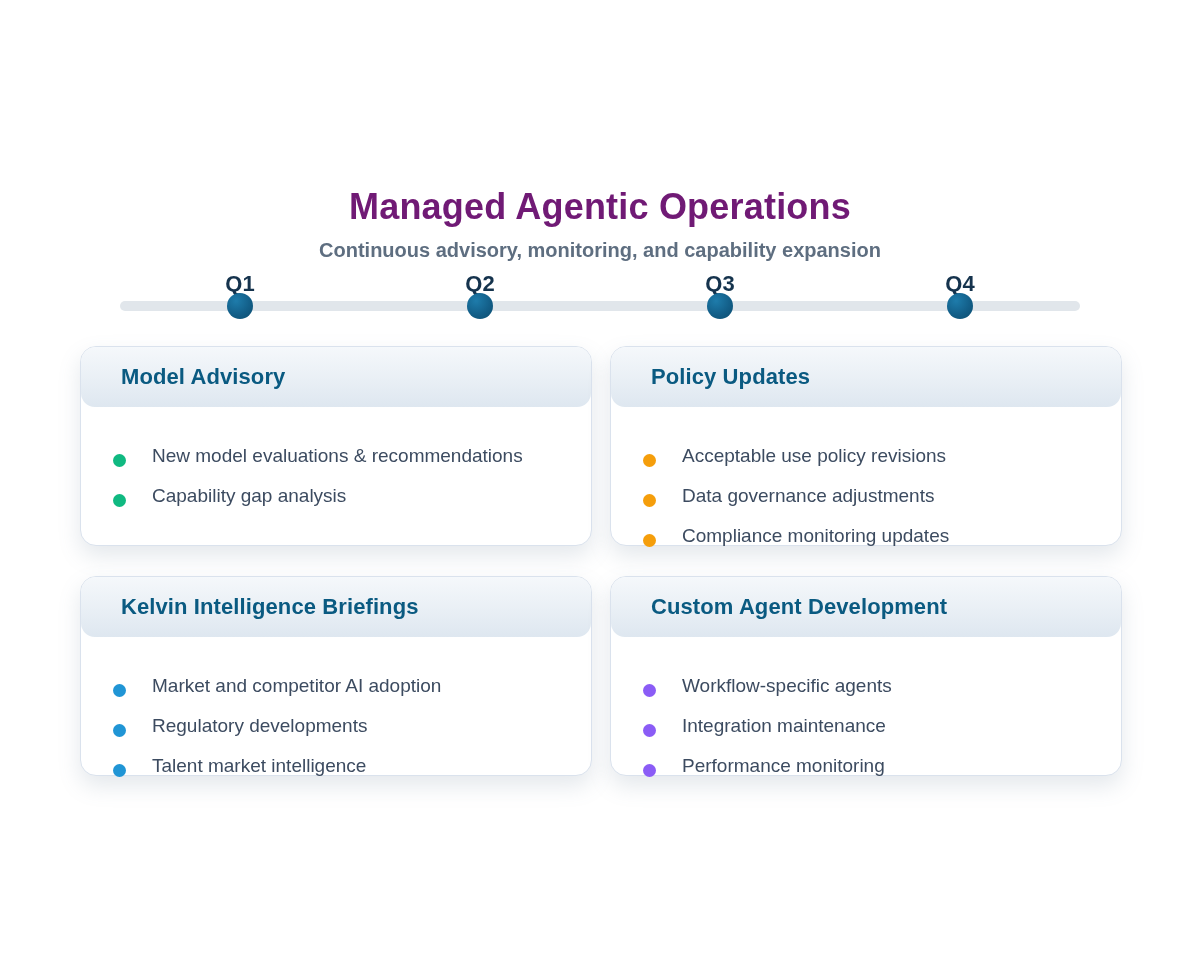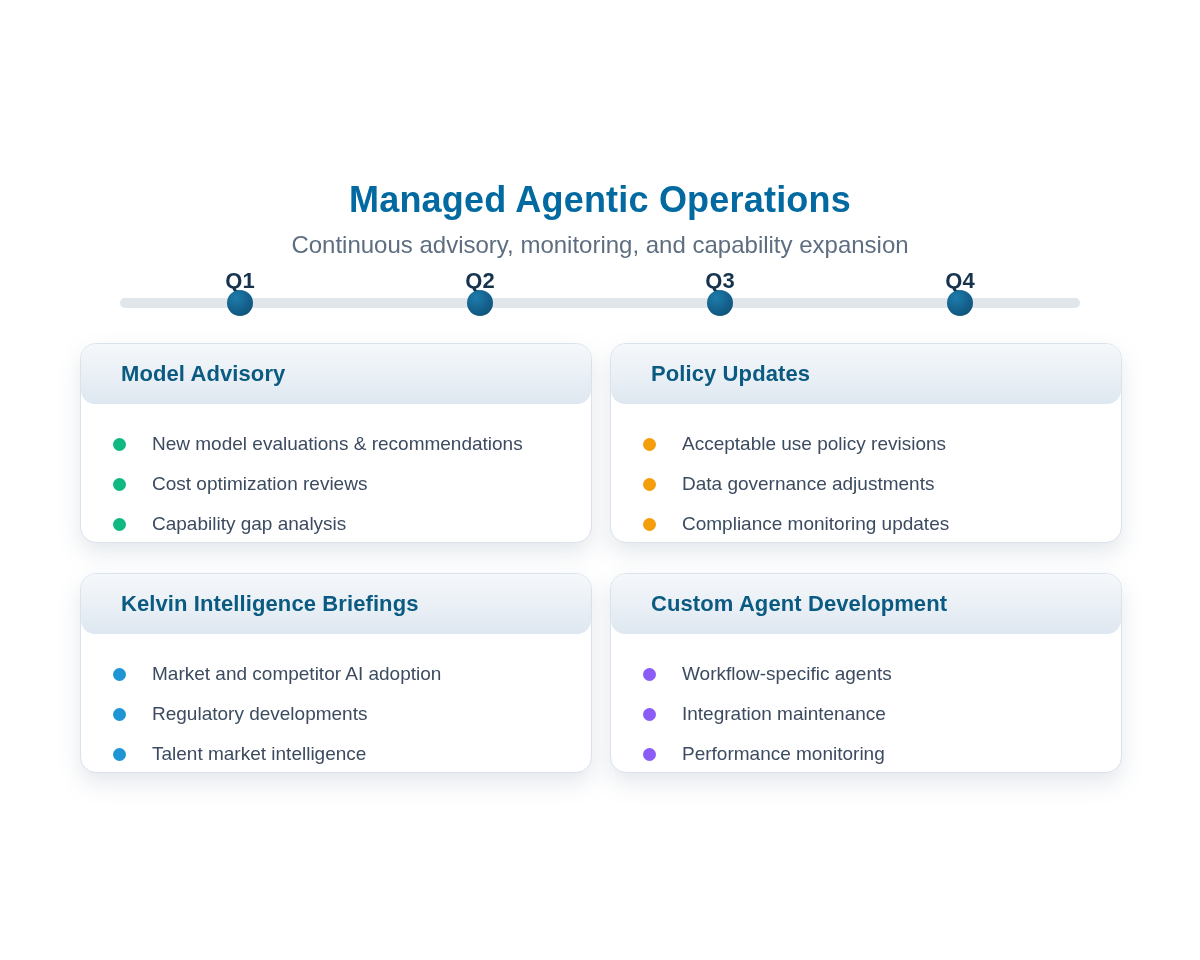--- a/index.html
+++ b/index.html
@@ -15,28 +15,29 @@
     height: 960px;
     padding-top: 182px;
     position: relative;
   }
 
   
   .page-title {
     text-align: center;
     font-size: 36px;
     font-weight: 700;
-    color: #0369a1;
+    color: #701a75;
     line-height: 1.0;
     letter-spacing: 0.2px;
+    margin-top: 7px;
   }
   .page-subtitle {
     text-align: center;
-    font-size: 24px;
-    font-weight: 400;
+    font-size: 20px;
+    font-weight: 700;
     color: #5e6e80;
     margin-top: 15px;
     line-height: 1.0;
   }
 
   
   .timeline {
     position: relative;
     width: 960px;
     height: 52px;
@@ -111,21 +112,21 @@
     color: #0a5a81;
     letter-spacing: 0.1px;
   }
   .card-items {
     list-style: none;
     padding: 20px 20px 0 32px;
   }
   .card-item {
     height: 40px;
     display: flex;
-    align-items: center;
+    align-items: flex-end;
   }
   .bullet {
     flex: 0 0 auto;
     width: 13px;
     height: 13px;
     border-radius: 50%;
     margin-right: 26px;
     background: var(--bullet, #888);
   }
   .item-text {
@@ -169,24 +170,20 @@
       <div class="card-header">
         <span class="card-title">Model Advisory</span>
       </div>
       <ul class="card-items">
           <li class="card-item">
             <span class="bullet"></span>
             <span class="item-text">New model evaluations &amp; recommendations</span>
           </li>
           <li class="card-item">
             <span class="bullet"></span>
-            <span class="item-text">Cost optimization reviews</span>
-          </li>
-          <li class="card-item">
-            <span class="bullet"></span>
             <span class="item-text">Capability gap analysis</span>
           </li>
         </ul>
     </div>
 
     <div class="card" style="--bullet: #f59e0b;">
       <div class="card-header">
         <span class="card-title">Policy Updates</span>
       </div>
       <ul class="card-items">

